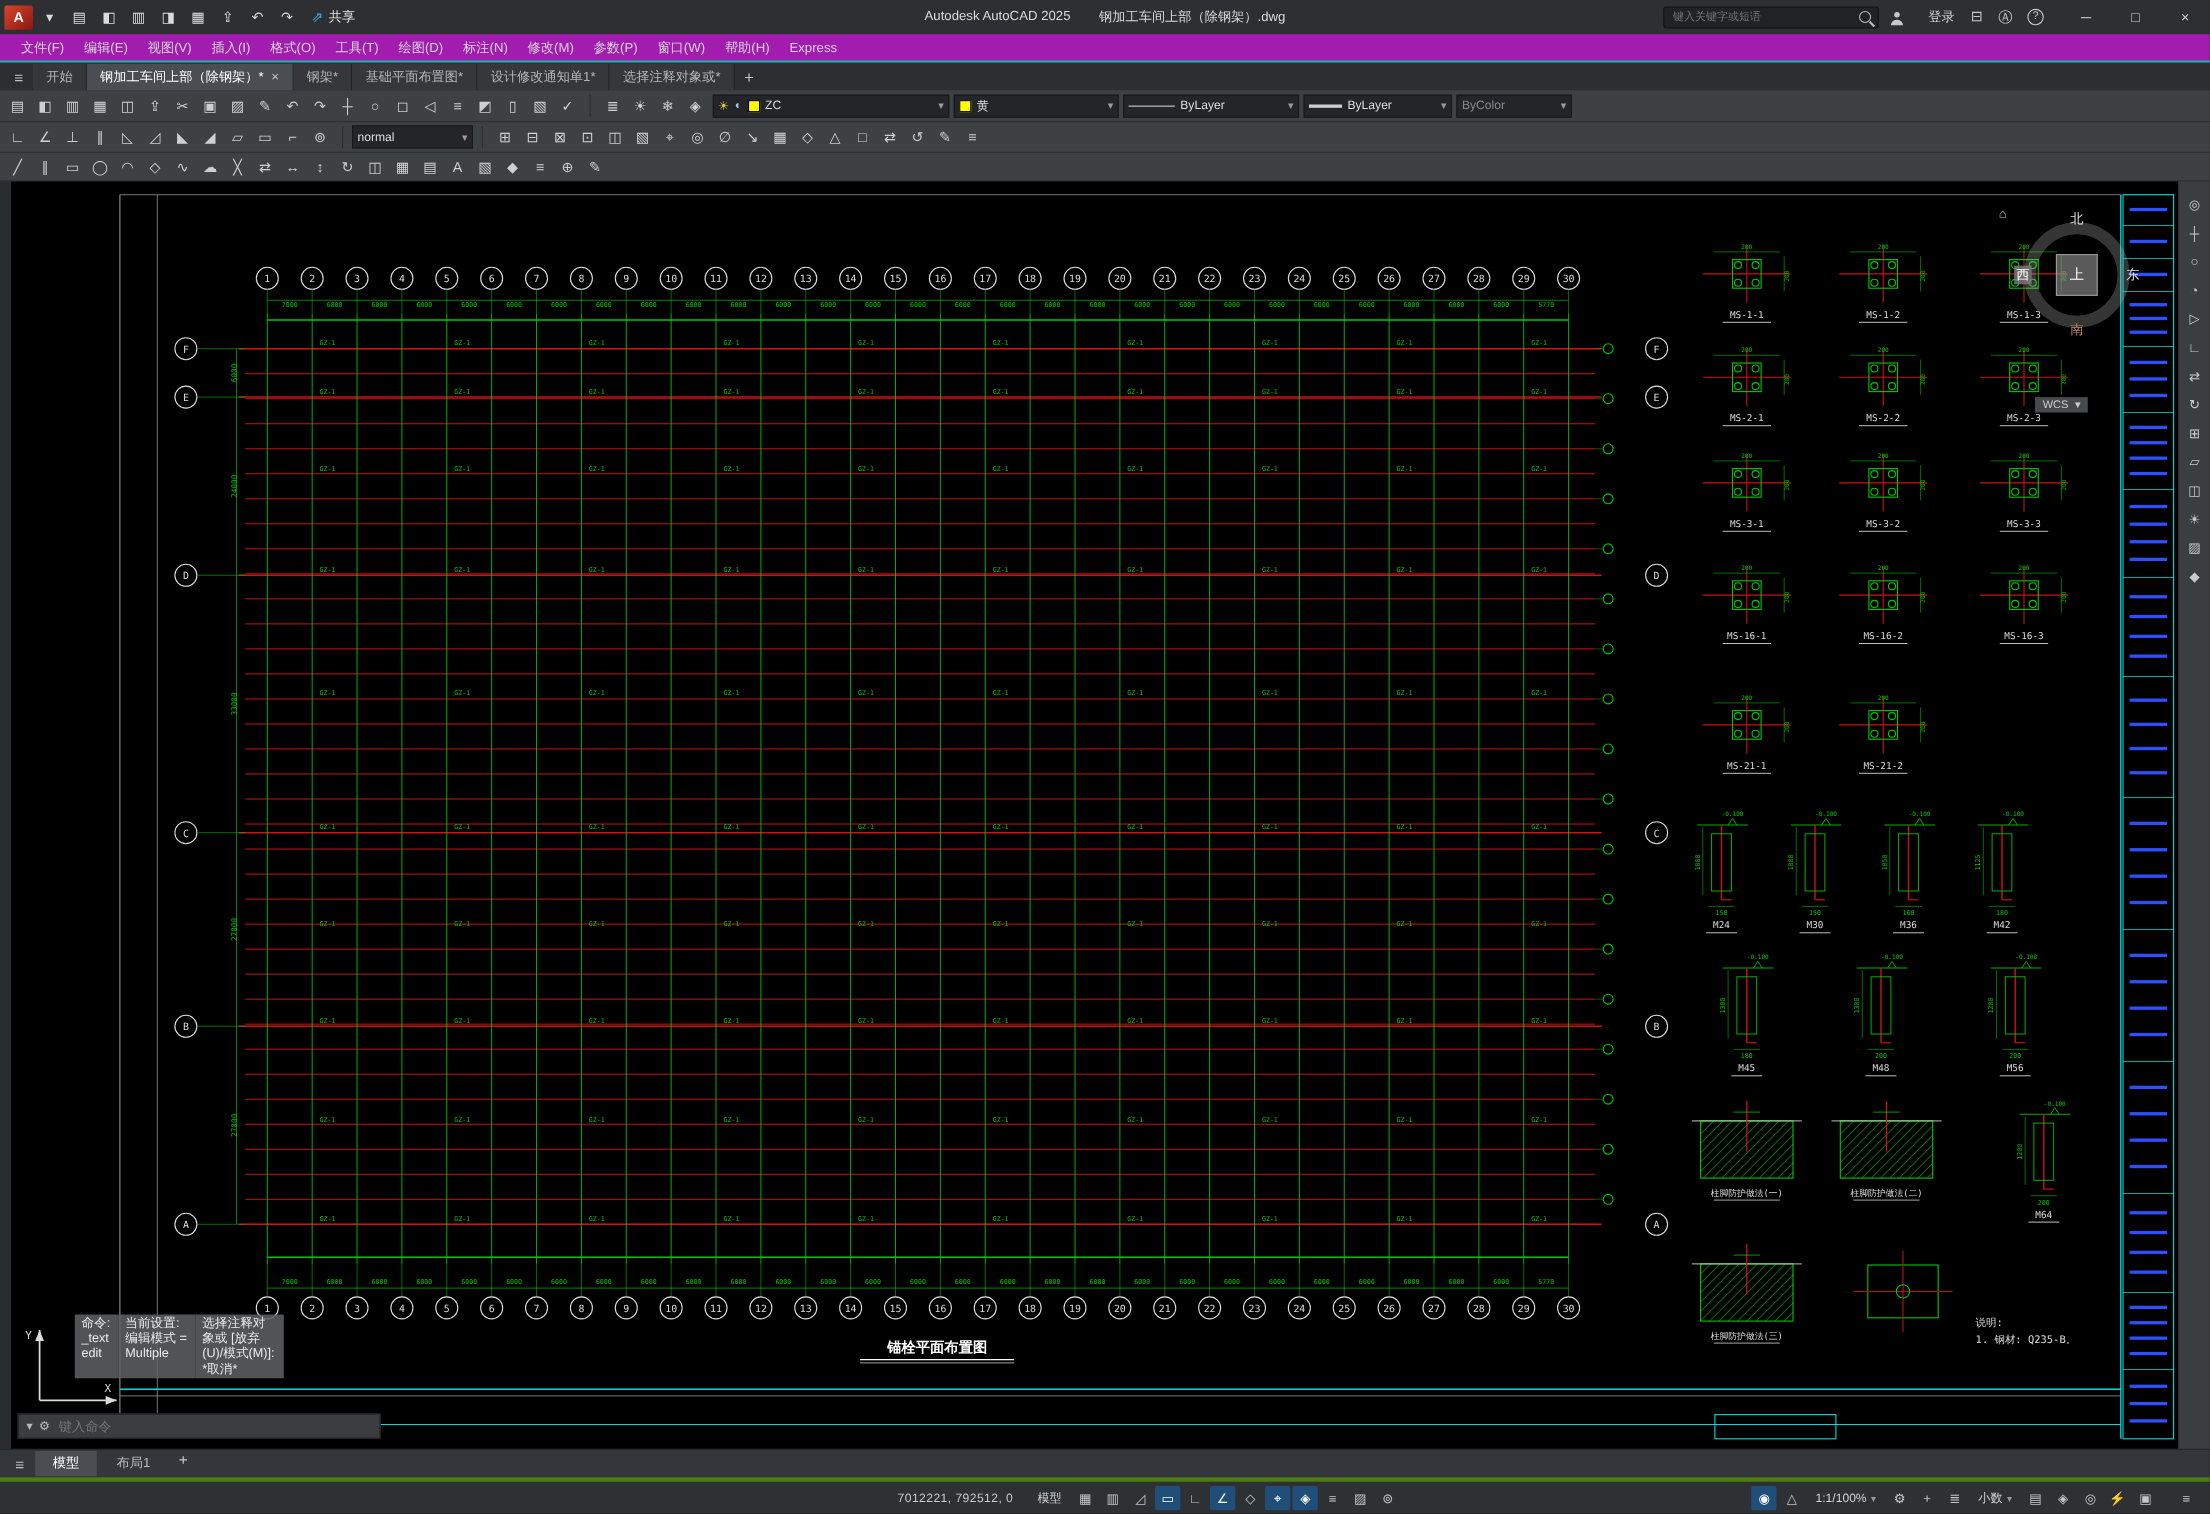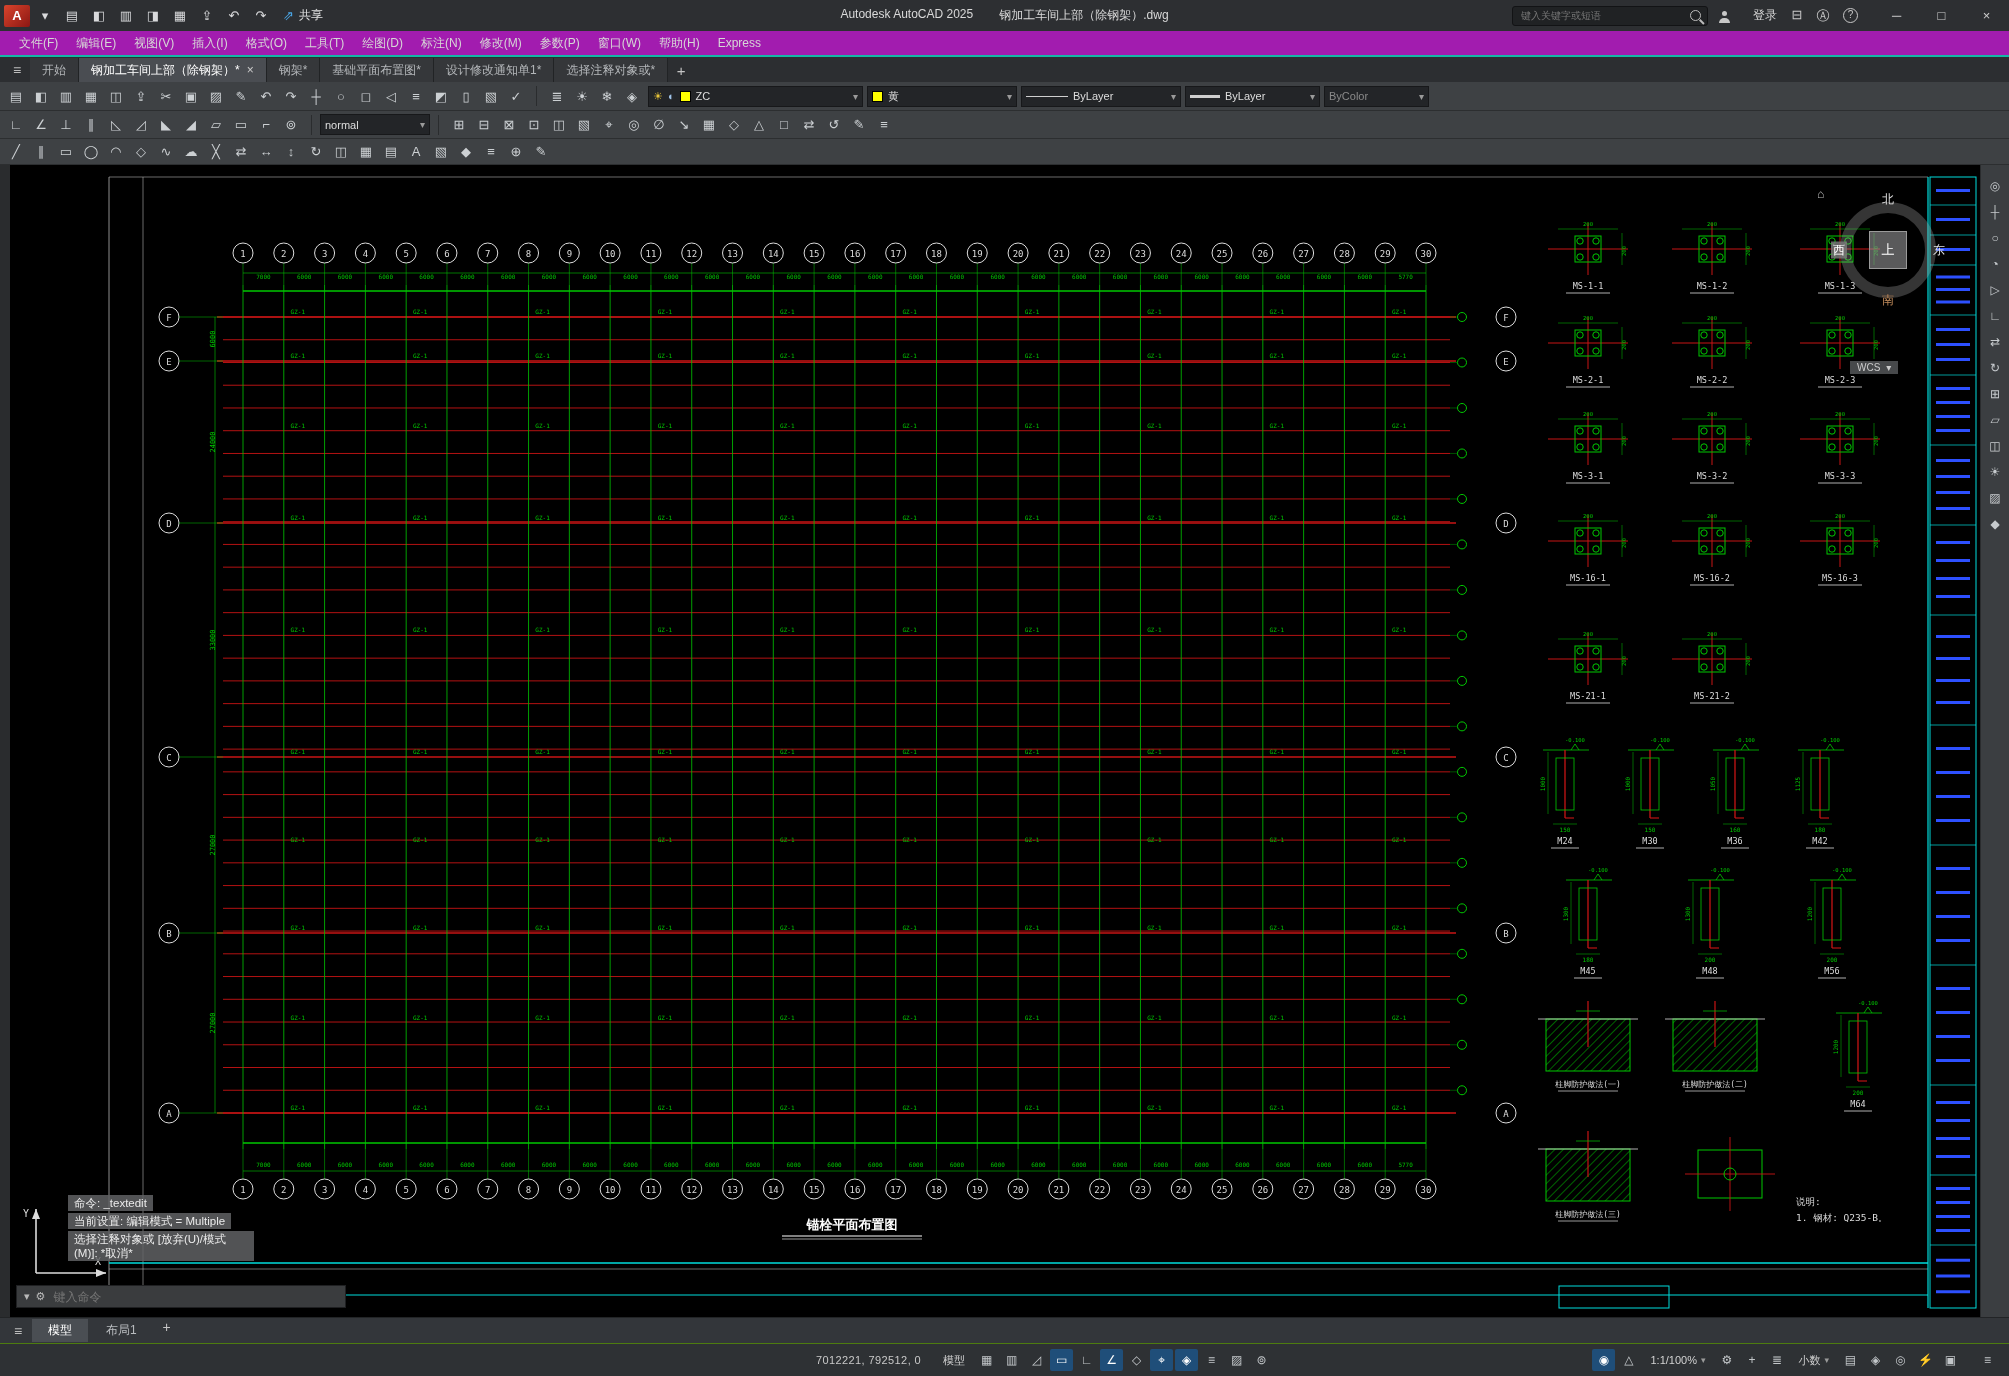--- a/index.html
+++ b/index.html
@@ -72,37 +72,37 @@
           color:#fff;display:flex;align-items:center;justify-content:center;font-size:13px;}
   .vc-n{position:absolute;left:50%;transform:translateX(-50%);top:-4px;color:#e2e2e2;font-size:12px;}
   .vc-s{position:absolute;left:50%;transform:translateX(-50%);bottom:-4px;color:#c08a5a;font-size:12px;}
   .vc-w{position:absolute;left:-2px;top:50%;transform:translateY(-50%);color:#fff;background:rgba(120,120,120,.85);padding:0 2px;font-size:12px;}
   .vc-e{position:absolute;right:-2px;top:50%;transform:translateY(-50%);color:#e2e2e2;font-size:12px;}
   .vc-home{position:absolute;left:-16px;top:-8px;color:#bbb;font-size:12px;}
   .wcs-chip{position:absolute;left:1840px;top:170px;background:rgba(84,86,88,.85);color:#ccc;font-size:10px;
             padding:1px 7px;display:flex;gap:6px;align-items:center;margin-top:26px;}
 
   
-  .cmd-overlay{position:absolute;left:58px;top:1028px;width:190px;display:flex;flex-direction:column;}
+  .cmd-overlay{position:absolute;left:58px;top:1028px;width:190px;display:flex;flex-direction:row;}
   .cmd-line{background:rgba(96,98,100,.85);color:#ebebeb;font-size:11.5px;line-height:14px;padding:1px 6px;
             margin-top:2px;width:fit-content;max-width:186px;word-break:break-all;}
   .cmd-bar{position:absolute;left:6px;top:1120px;width:330px;height:23px;background:#3a3c3e;border:1px solid #1f2022;
            display:flex;align-items:center;gap:6px;padding:0 7px;}
   .cmd-bar .cb-ic{color:#b9b9b9;font-size:11px;}
   .cmd-bar input{flex:1;background:transparent;border:none;outline:none;color:#ddd;font-size:12px;min-width:0;}
 
   
   .ltabs{display:flex;align-items:center;height:26px;background:#33363a;border-top:1px solid #222426;padding-left:6px;gap:2px;}
   .ltab-menu{width:24px;text-align:center;color:#bdbdbd;font-size:14px;}
   .ltab{padding:3px 16px;color:#b9bcbf;}
   .ltab.active{background:#4a4e53;color:#fff;}
   .ltab-add{width:24px;text-align:center;color:#c5c5c5;font-size:14px;}
 
   
-  .statusbar{display:flex;align-items:center;height:33px;background:#2e3134;border-top:1px solid #4d7c0f;padding:0 10px;font-size:11px;}
+  .statusbar{display:flex;align-items:center;height:33px;background:#2e3134;border-top:4px solid #4d7c0f;padding:0 10px;font-size:11px;}
   .sb-coords{margin-left:806px;color:#c9c9c9;letter-spacing:.4px;white-space:nowrap;}
   .sb-group{display:flex;align-items:center;gap:2px;}
   .sb-ic{width:23px;height:22px;display:flex;align-items:center;justify-content:center;color:#c3c7ca;font-size:12px;border-radius:2px;}
   .sb-ic.active{background:#1f4e79;color:#fff;}
   .sb-btn{display:flex;align-items:center;gap:4px;padding:3px 8px;color:#d2d2d2;white-space:nowrap;}
   .sb-arrow{font-size:9px;color:#9a9a9a;}
   .sb-spacer{flex:1;}
 </style>
 </head>
 <body>

